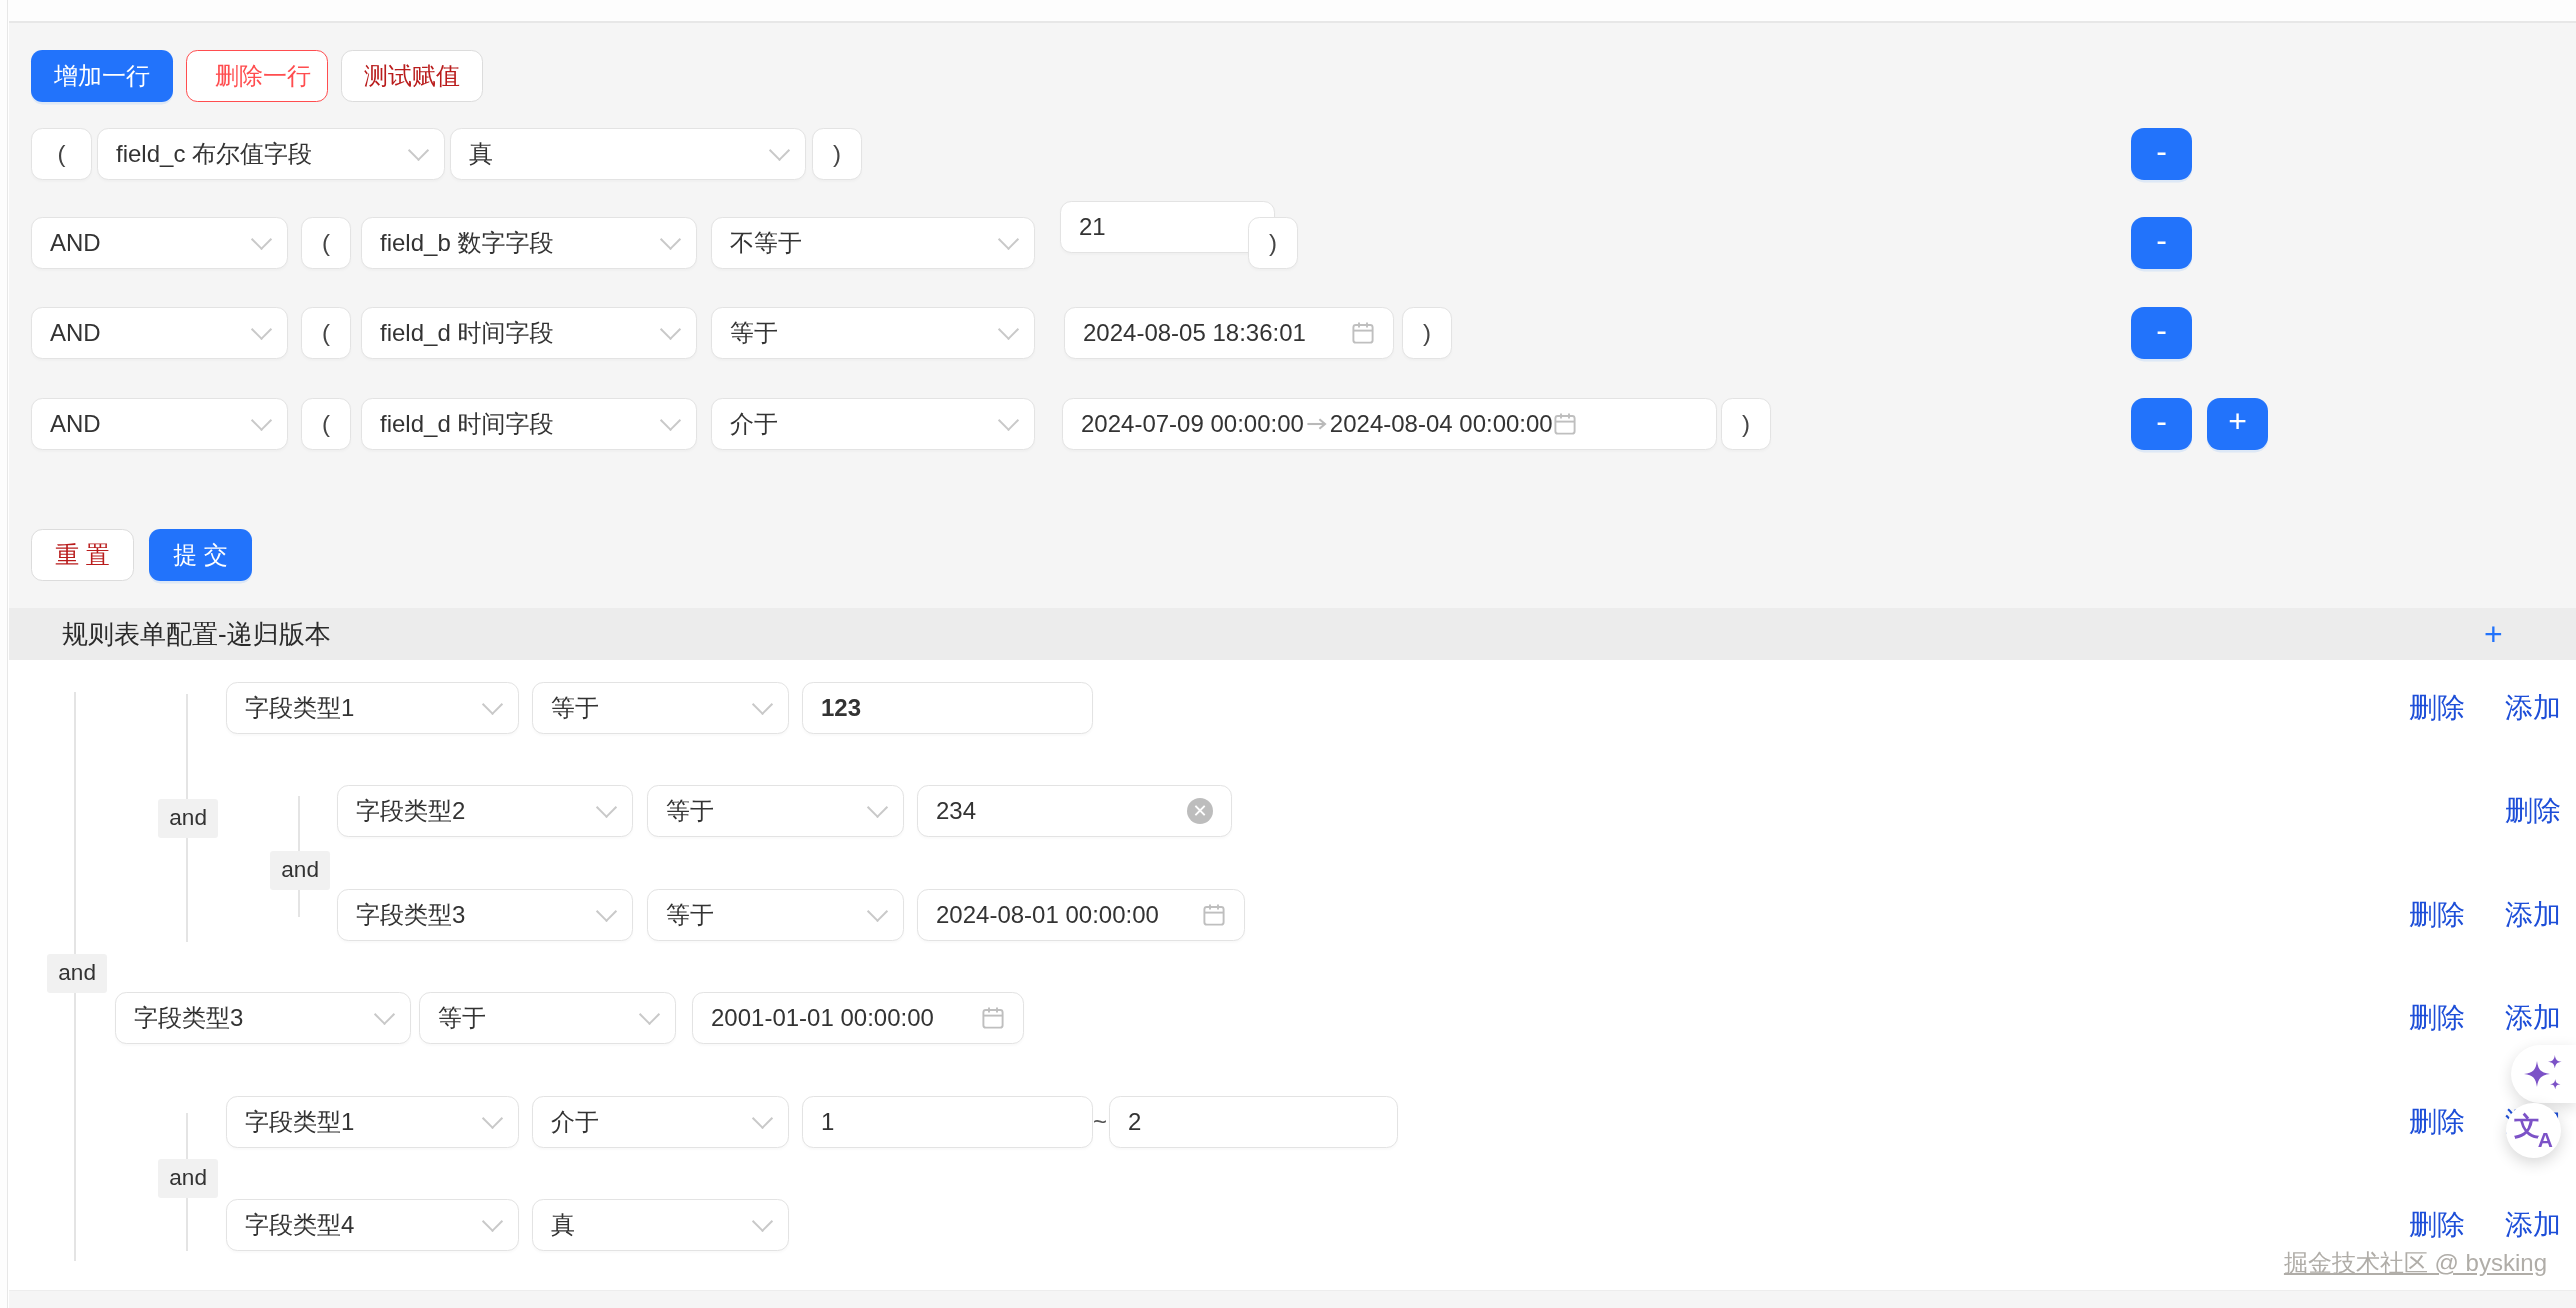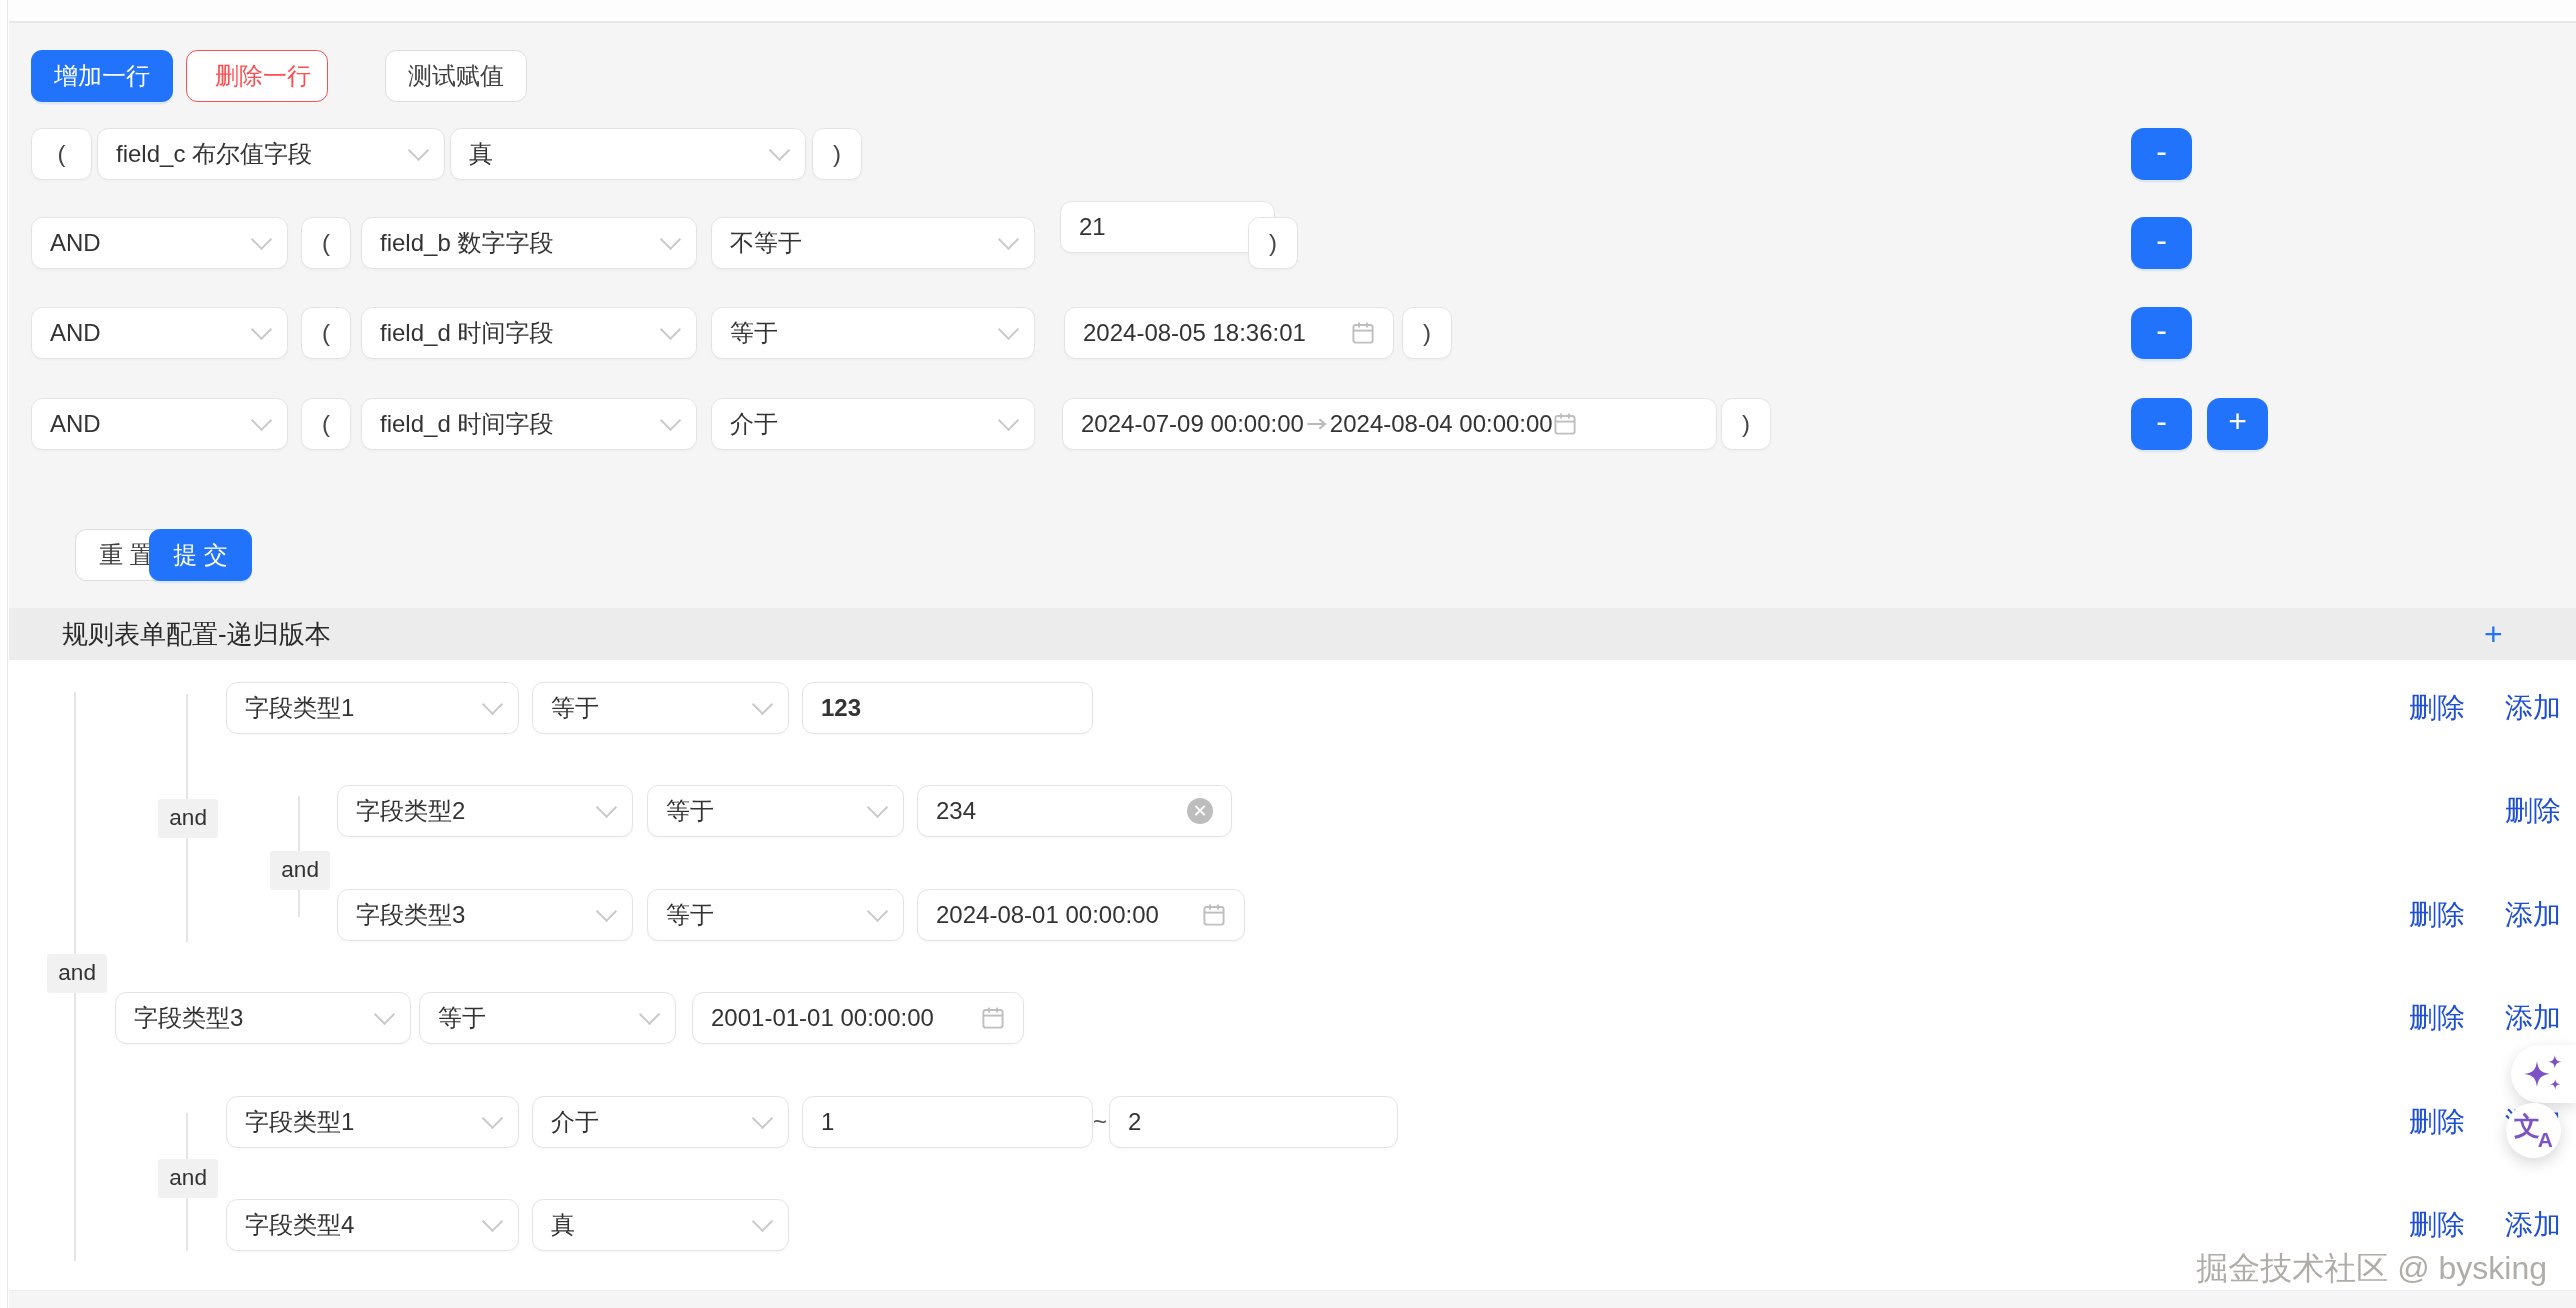--- a/index.html
+++ b/index.html
@@ -30,21 +30,21 @@
   .sel{justify-content:space-between;}
   .paren{justify-content:center;padding:0;color:#444;}
   .chev{width:13px;height:13px;border-right:2.4px solid #c9c9c9;border-bottom:2.4px solid #c9c9c9;transform:rotate(45deg);margin-left:11.3px;margin-top:-6.5px;flex:none;}
   .btn{
     position:absolute;height:52px;box-sizing:border-box;border-radius:11.3px;
     display:flex;align-items:center;justify-content:center;
     font-size:24px;cursor:pointer;
   }
   .btn-primary{background:#2273fb;color:#fff;border:none;box-shadow:0 2.4px 0 rgba(5,115,255,0.10);}
   .btn-danger{background:#fff;color:#ff4d4f;border:1.6px solid #ff4d4f;}
-  .btn-default{background:#fff;color:#404040;border:1.6px solid #dcdcdc;margin-left:44px;}
+  .btn-default{background:#fff;color:#b91c1c;border:1.6px solid #dcdcdc;}
   .sq-btn{
     position:absolute;width:61px;height:52px;background:#2273fb;border:none;border-radius:13px;
     color:#fff;font-size:32px;line-height:47px;text-align:center;cursor:pointer;
     box-shadow:0 2.4px 0 rgba(5,115,255,0.10);
   }
   .link{position:absolute;height:52px;line-height:52px;font-size:28px;color:#1d4ed8;cursor:pointer;white-space:nowrap;}
   .plus-link{position:absolute;font-size:32px;color:#2273fb;cursor:pointer;line-height:52px;}
 
   
   .vline{position:absolute;width:1.6px;background:#e4e4e4;}
@@ -69,22 +69,22 @@
     position:absolute;left:2506px;top:1103px;width:55px;height:55px;background:#fff;border-radius:50%;
     box-shadow:0 4.9px 14.6px rgba(0,0,0,0.16);display:flex;align-items:center;justify-content:center;cursor:pointer;
   }
   .sparkle-wrap{position:relative;width:39px;height:39px;}
   .sparkle-wrap svg{position:absolute;}
   .trans-icon{position:relative;width:39px;height:36px;color:#7c52c7;}
   .trans-icon .zh{position:absolute;left:0;top:-3.2px;font-size:26px;font-weight:bold;}
   .trans-icon .en{position:absolute;right:0;bottom:-3.2px;font-size:21px;font-weight:bold;}
 
   .watermark{
-    position:absolute;right:29px;top:1247px;font-size:32px;color:#b0ada8;
-    text-shadow:0.8px 0.8px 0.8px #ffffff;white-space:nowrap;
+    position:absolute;right:29px;top:1247px;font-size:24px;color:#b0ada8;
+    text-shadow:0.8px 0.8px 0.8px #ffffff;white-space:nowrap;text-decoration:underline;
   }
   .section-title{font-size:26px;color:#2b2b2b;margin-left:53px;}
 </style>
 </head>
 <body>
 
 <div class="top-strip"></div>
 <div class="left-rail"></div>
 <div class="top-border"></div>
 <div class="grey-panel"></div>

